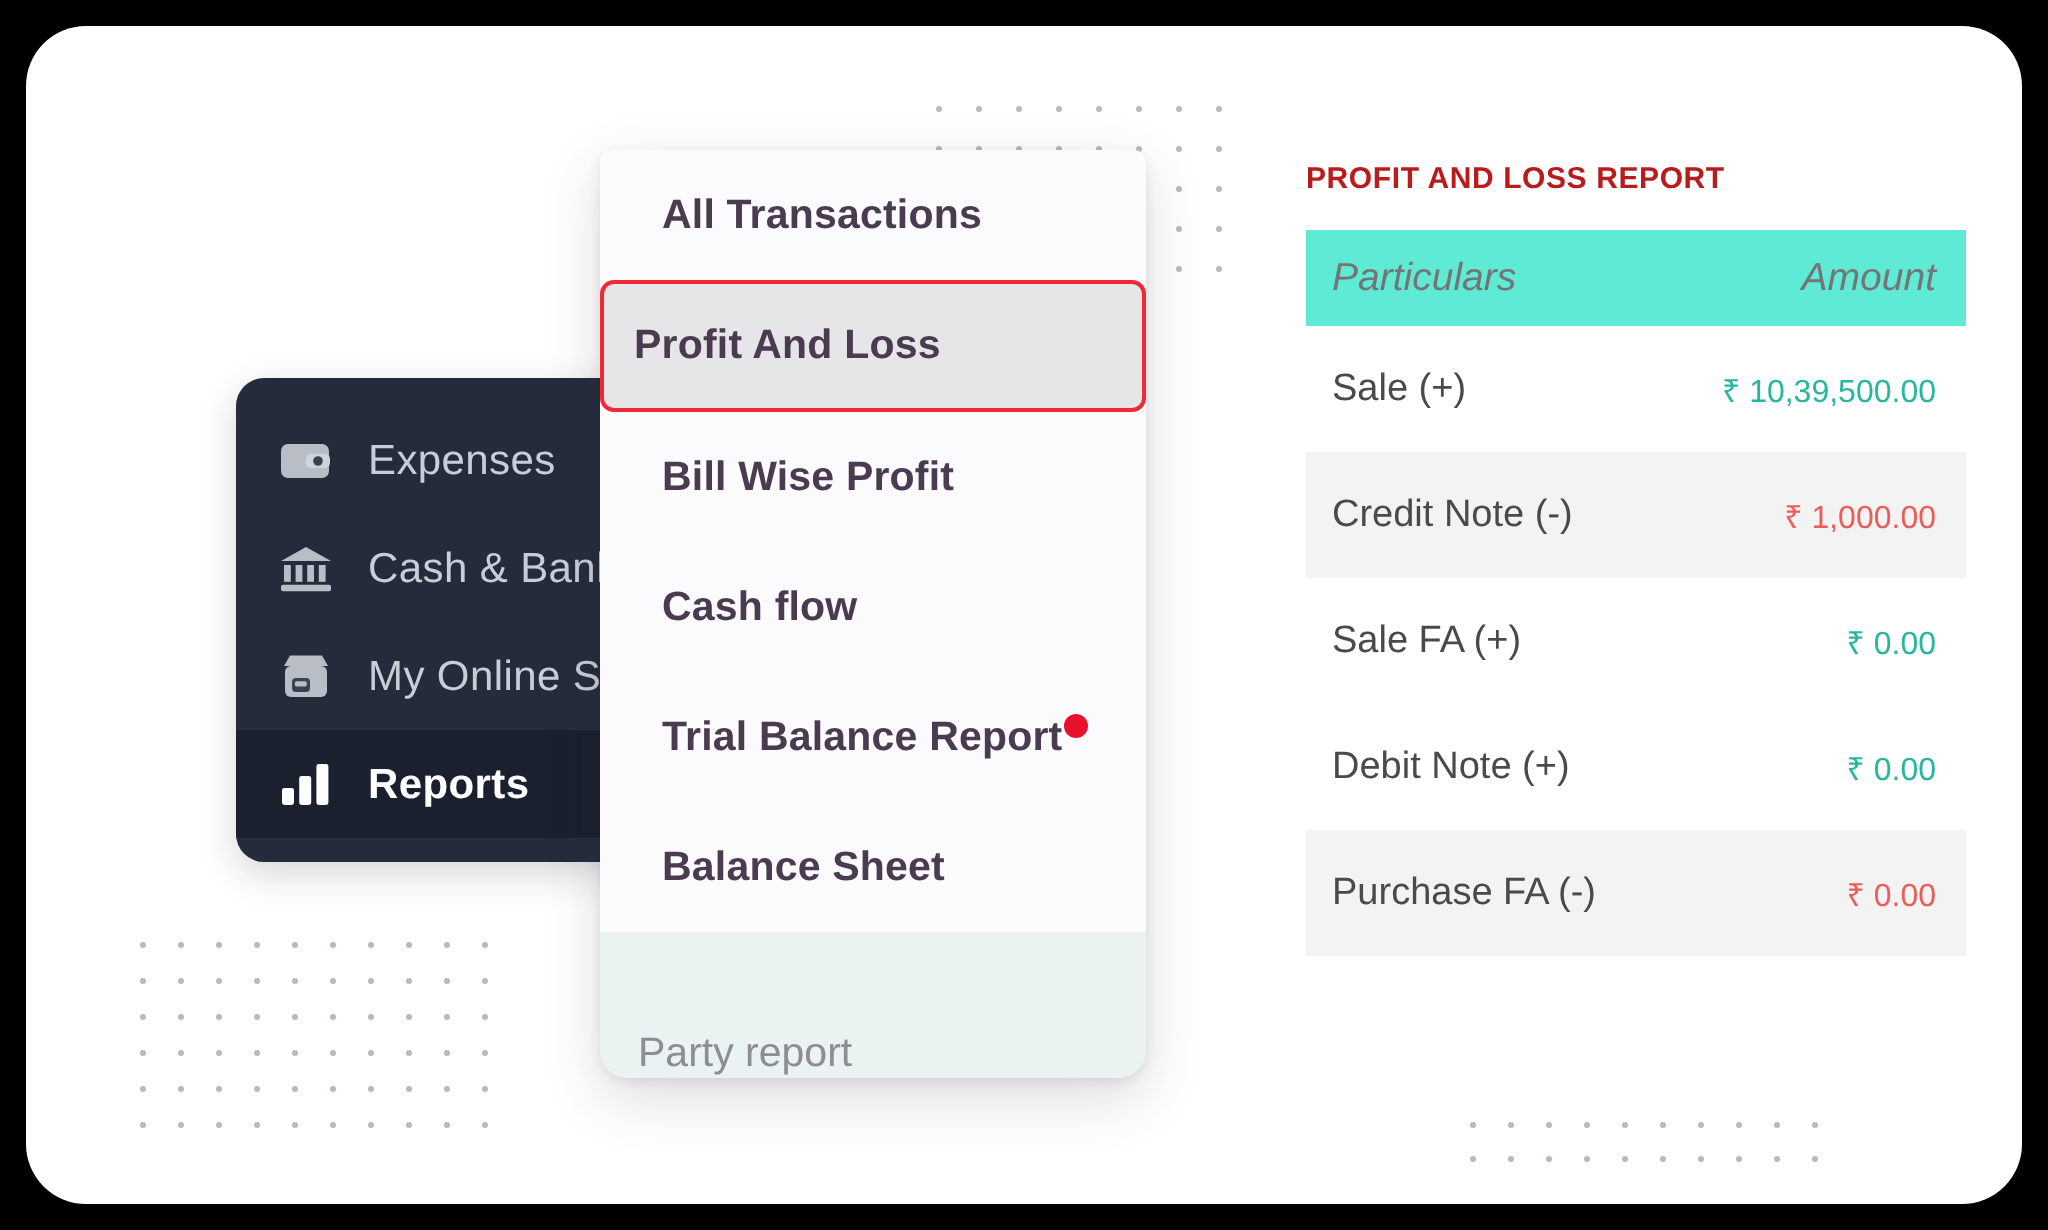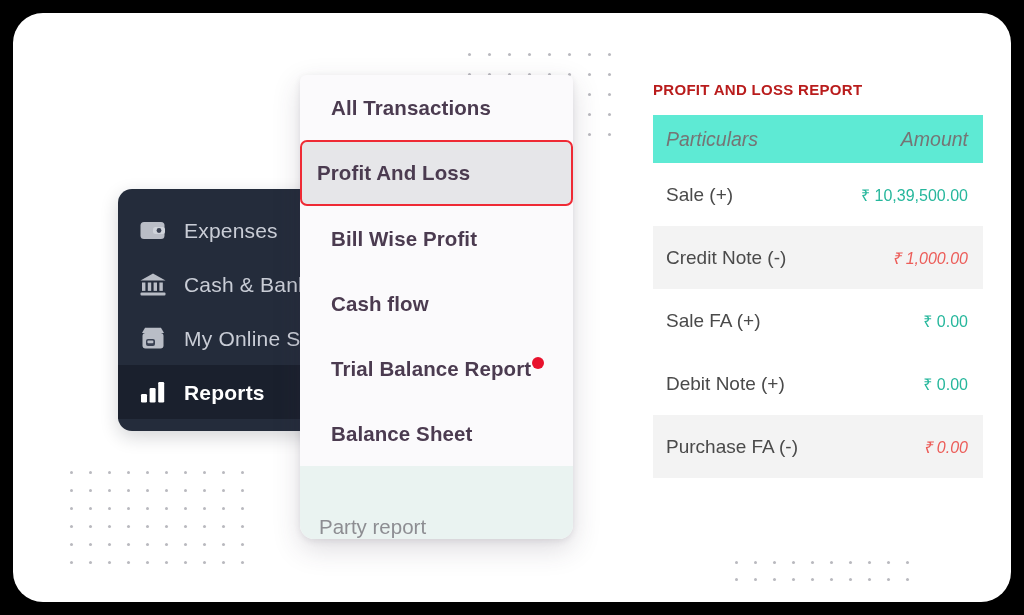--- a/index.html
+++ b/index.html
@@ -195,21 +195,21 @@
   .rrow.header .rcell-amount {
     color: #757575;
     font-size: 19.5px;
   }
   .rcell-amount {
     font-size: 16px;
     white-space: nowrap;
     text-align: right;
   }
   .amt-pos { color: #26b79c; }
-  .amt-neg { color: #ec5c58; font-style: italic; }
+  .amt-neg { color: #ec5c58; }
 </style>
 </head>
 <body>
 
 <div id="screen">
   <div id="canvas">
 
     <div class="dotgrid" id="dots-top-right">
         <i></i>
         <i></i>

